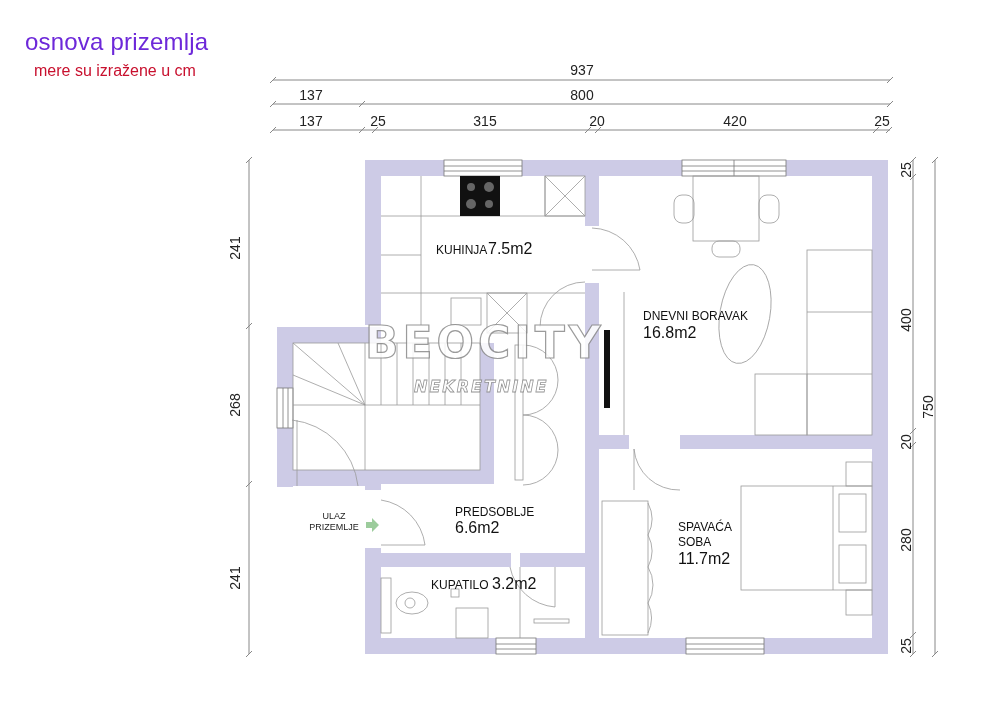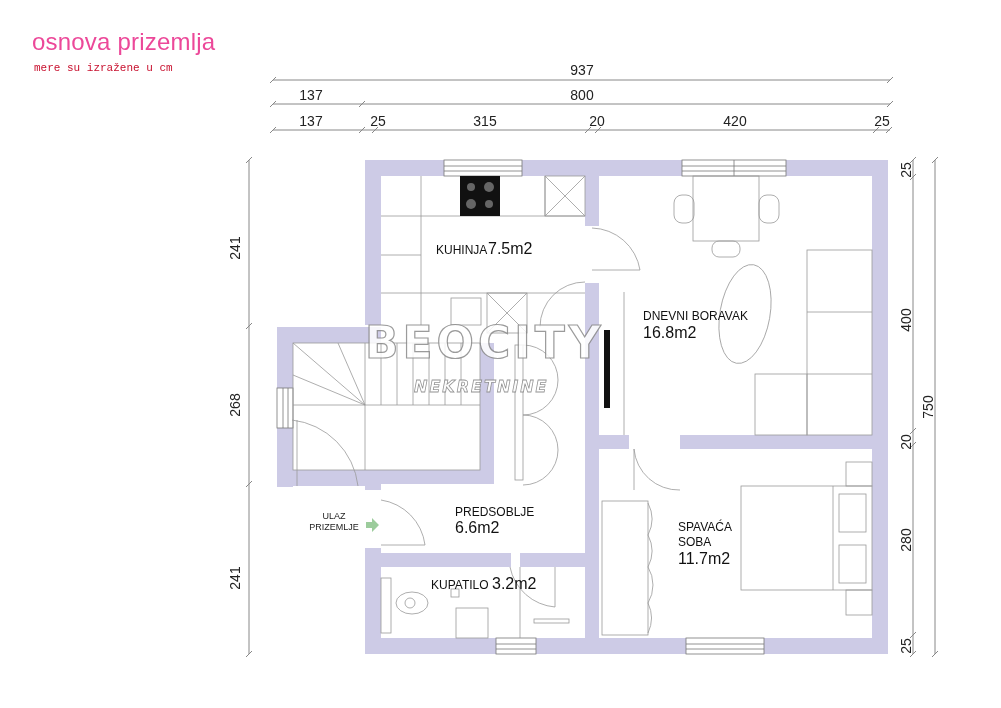--- a/index.html
+++ b/index.html
@@ -1,18 +1,18 @@
 <!DOCTYPE html>
 <html><head>
 <meta charset="utf-8">
 <style>
   html, body { margin:0; padding:0; background:#ffffff; }
   body { width:1001px; height:708px; position:relative; overflow:hidden; font-family:"Liberation Sans", sans-serif; }
-  .title { position:absolute; left:32px; top:28px; font-size:24px; color:#ec4899; letter-spacing:0.2px; }
-  .subtitle { position:absolute; left:34px; top:62px; font-size:11px; color:#c8102e;font-family:Liberation Mono, monospace; }
+  .title { position:absolute; left:25px; top:28px; font-size:24px; color:#6d28d9; letter-spacing:0.2px; }
+  .subtitle { position:absolute; left:34px; top:62px; font-size:16px; color:#c8102e; }
   svg.plan { position:absolute; left:0; top:0; }
   .dim-text { font-family:"Liberation Sans", sans-serif; font-size:14px; fill:#222; }
   .room-label { font-family:"Liberation Sans", sans-serif; font-size:12px; fill:#111; }
   .room-area { font-family:"Liberation Sans", sans-serif; font-size:16px; fill:#111; }
   .small-label { font-family:"Liberation Sans", sans-serif; font-size:9px; fill:#222; }
   .wm1 { font-family:"DejaVu Sans", sans-serif; font-size:44px; font-weight:bold; fill:#ffffff; stroke:#8a8a8a; stroke-width:1.2; letter-spacing:4px; opacity:0.85; }
   .wm2 { font-family:"DejaVu Sans", sans-serif; font-size:16px; font-weight:bold; font-style:italic; fill:#ffffff; stroke:#8a8a8a; stroke-width:0.8; letter-spacing:2px; opacity:0.9; }
 </style>
 </head>
 <body>

